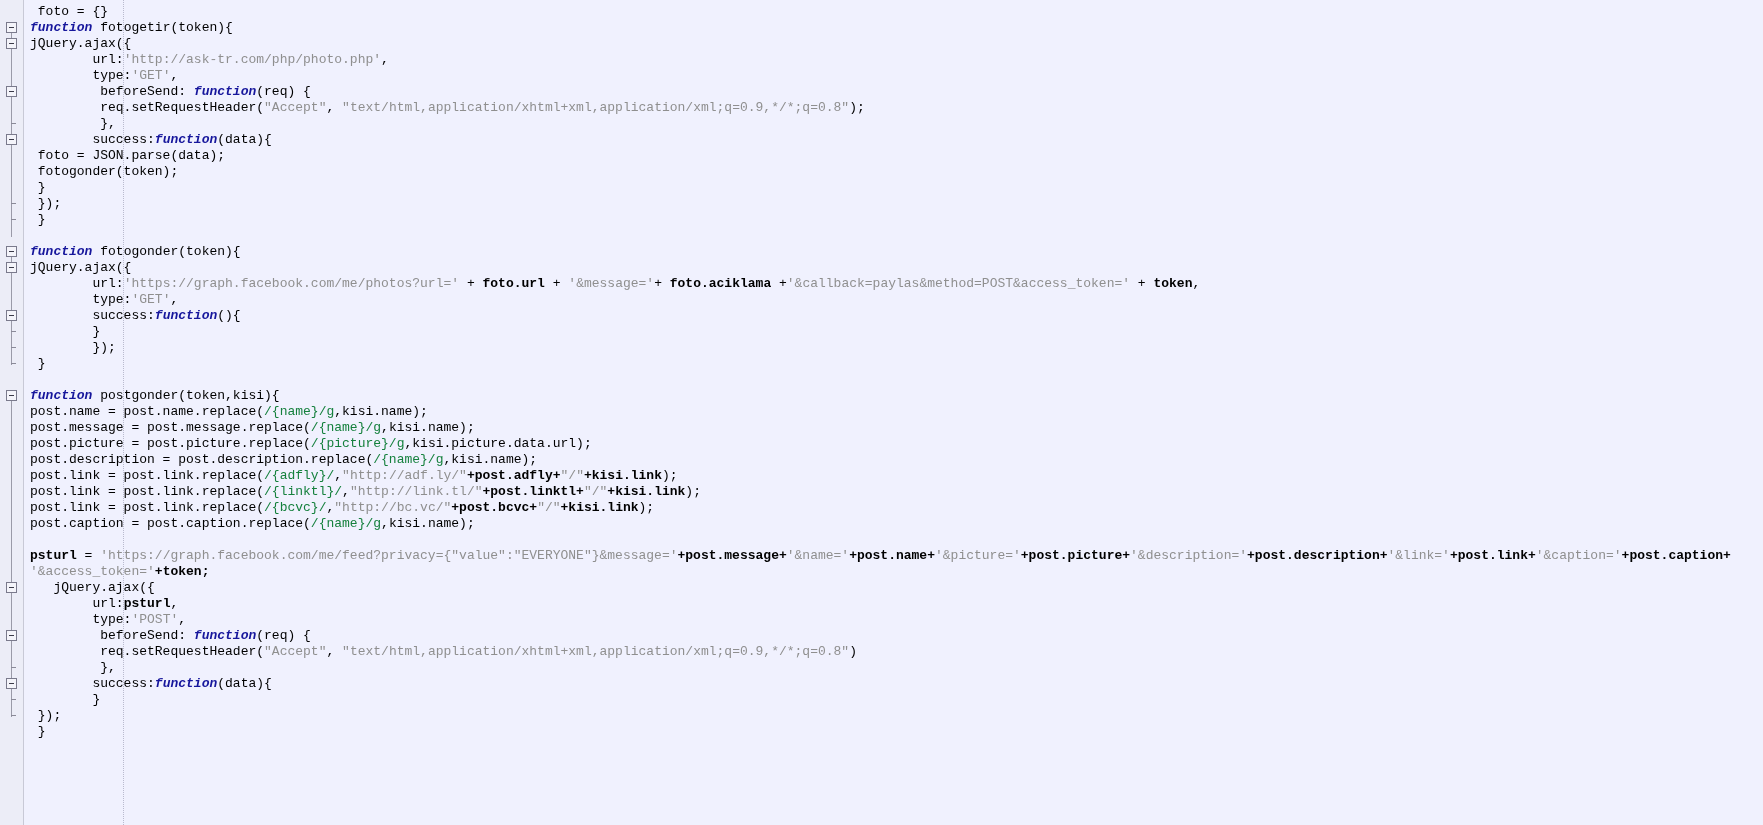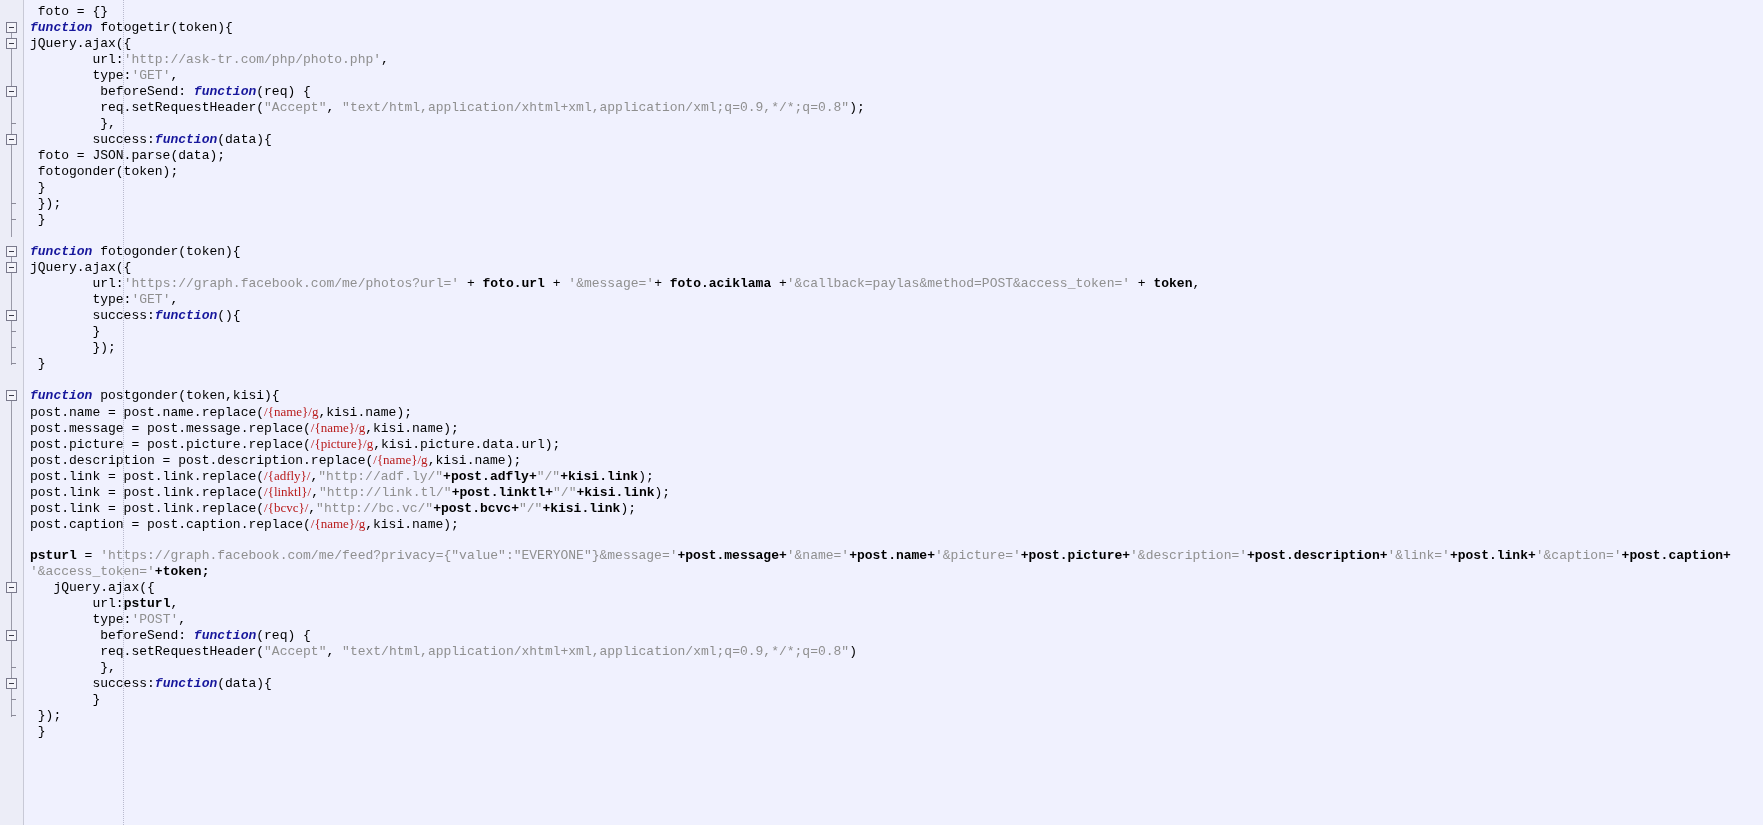--- a/index.html
+++ b/index.html
@@ -77,21 +77,21 @@
     position: absolute;
     left: 123px; top: 0;
     width: 1px; height: 825px;
     border-left: 1px dotted #b9bace;
     pointer-events: none;
   }
 
   
   .kw      { color: #16169c; font-weight: bold; font-style: italic; }
   .str     { color: #8f8f8f; }
-  .regex   { color: #b91c1c; font-family: Liberation Serif, serif; }
+  .regex   { color: #15803d; }
   .var     { color: #000000; font-weight: bold; }
   .plain   { color: #000000; }
 </style>
 </head>
 <body>
 
 <div id="editor">
 
   <div id="gutter">
       <div class="foldbox" style="top: 22px;"></div>

